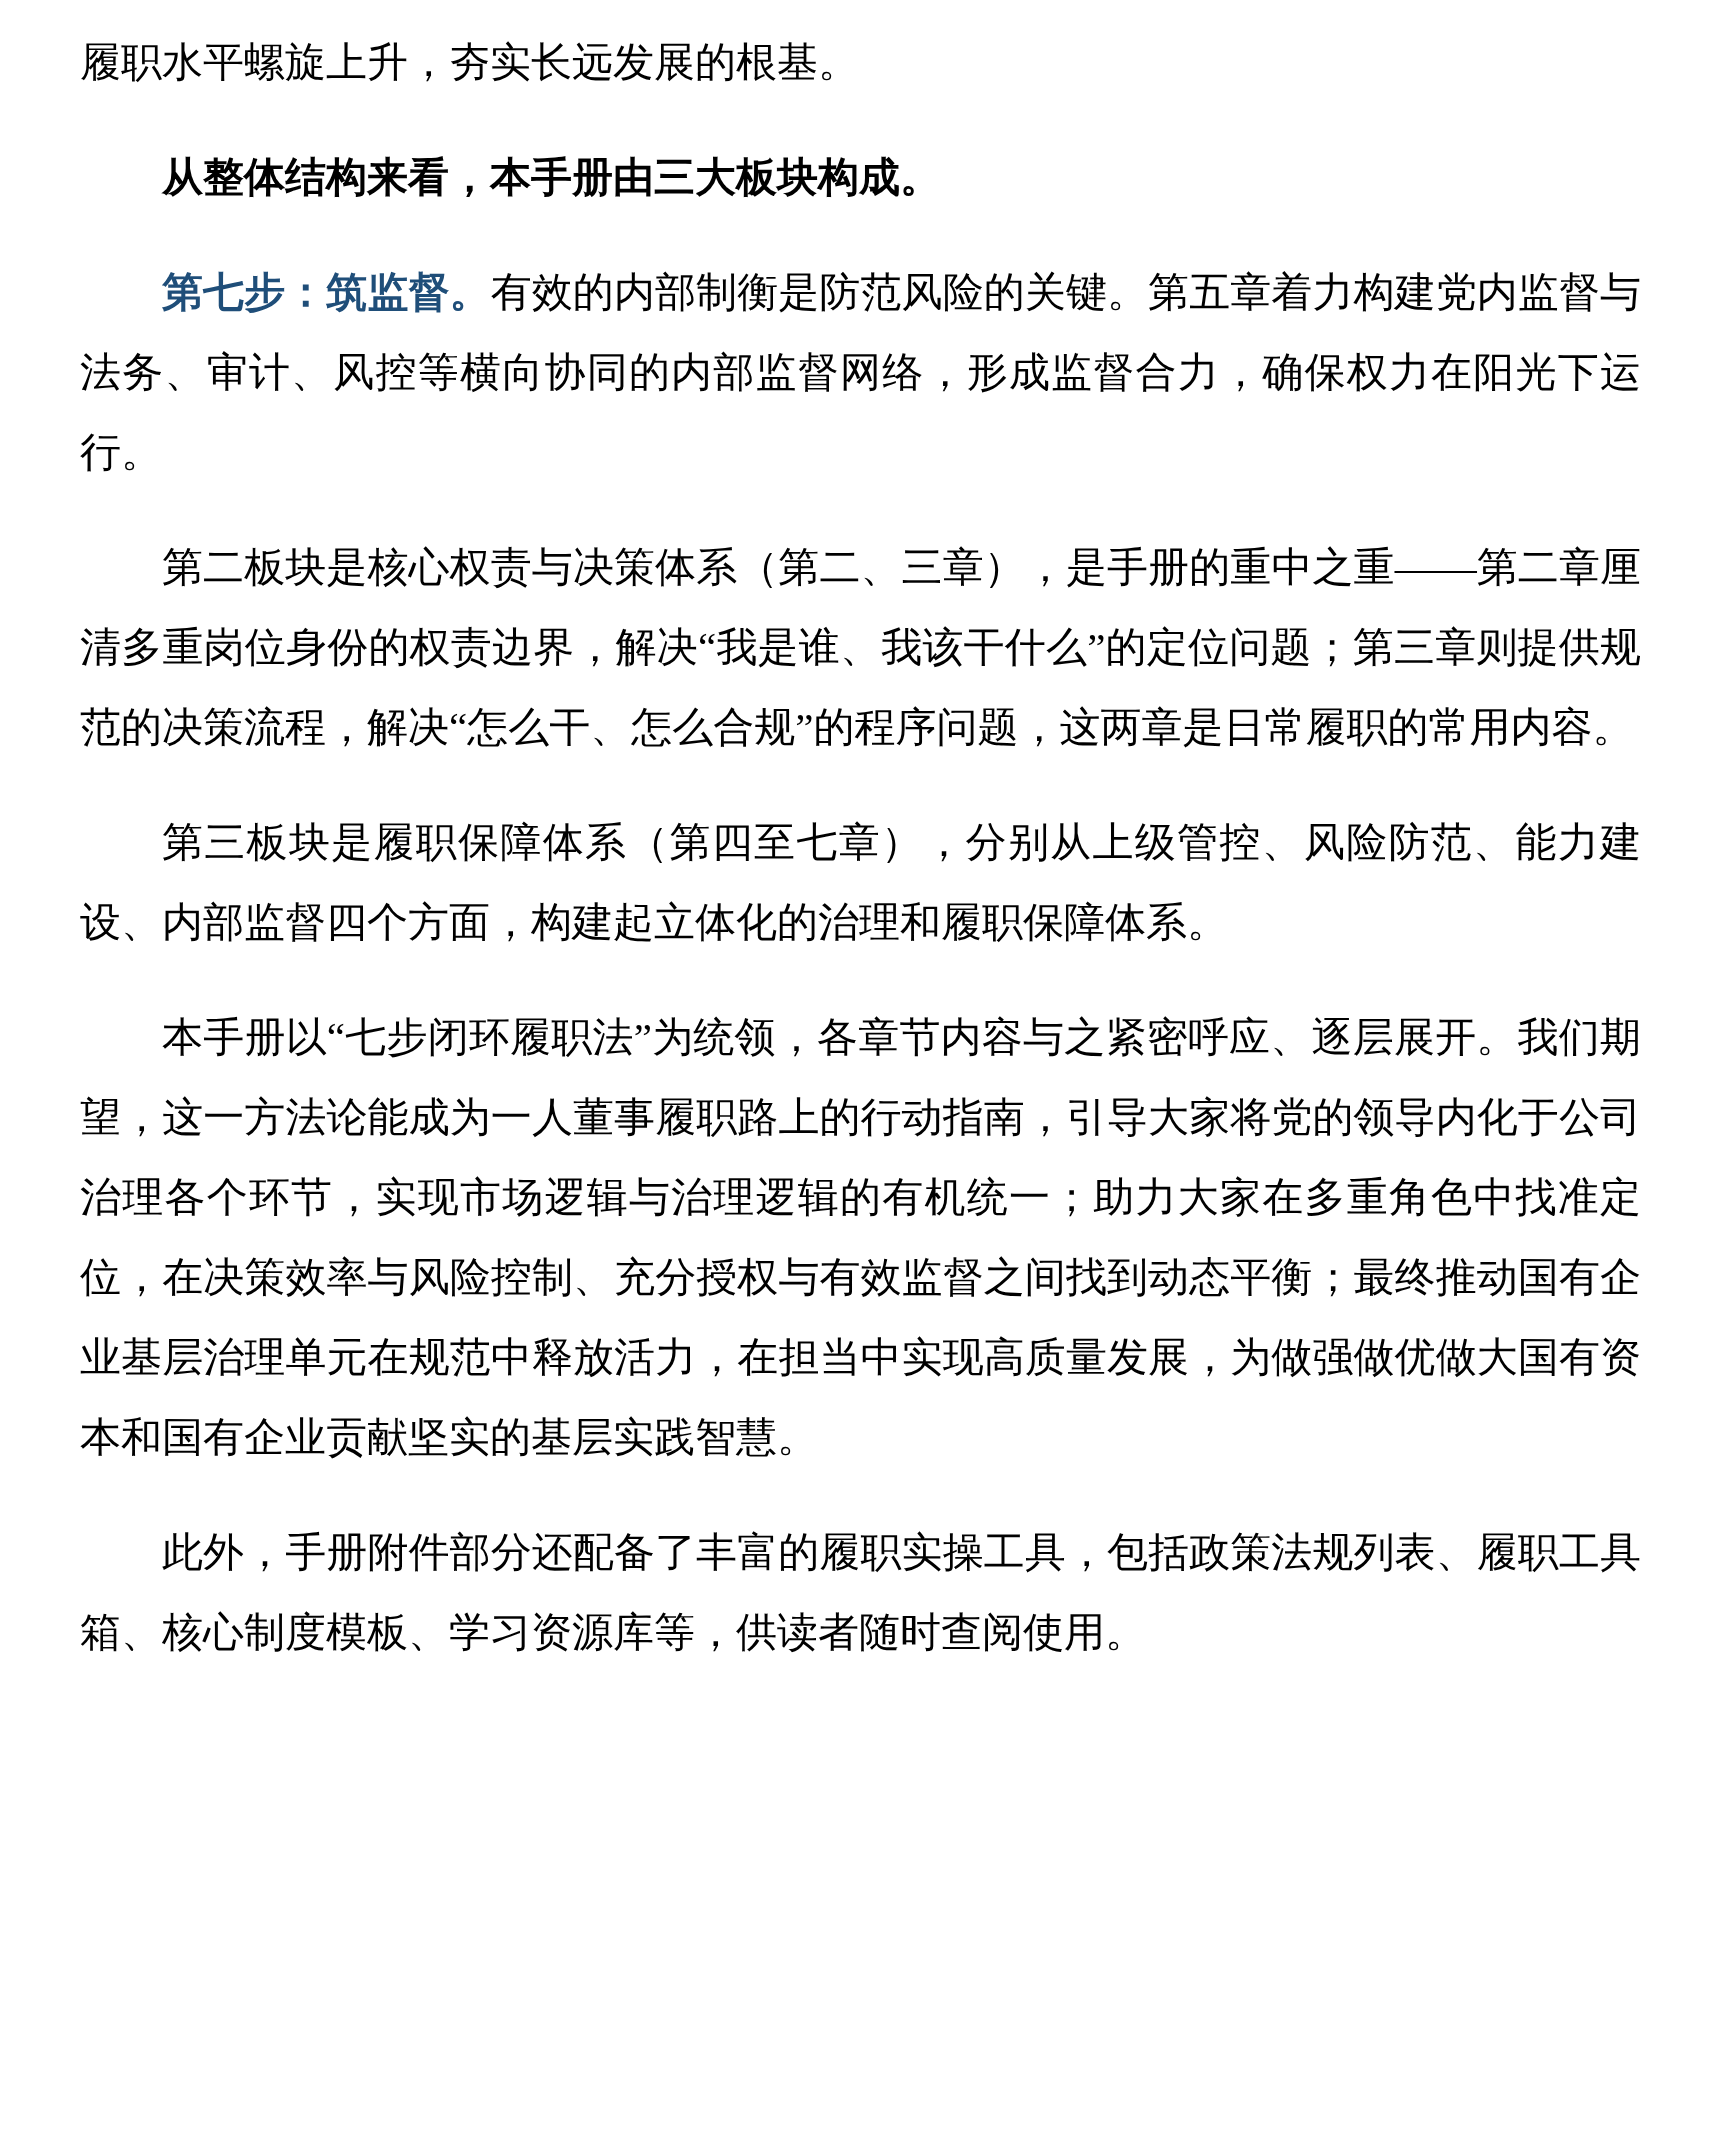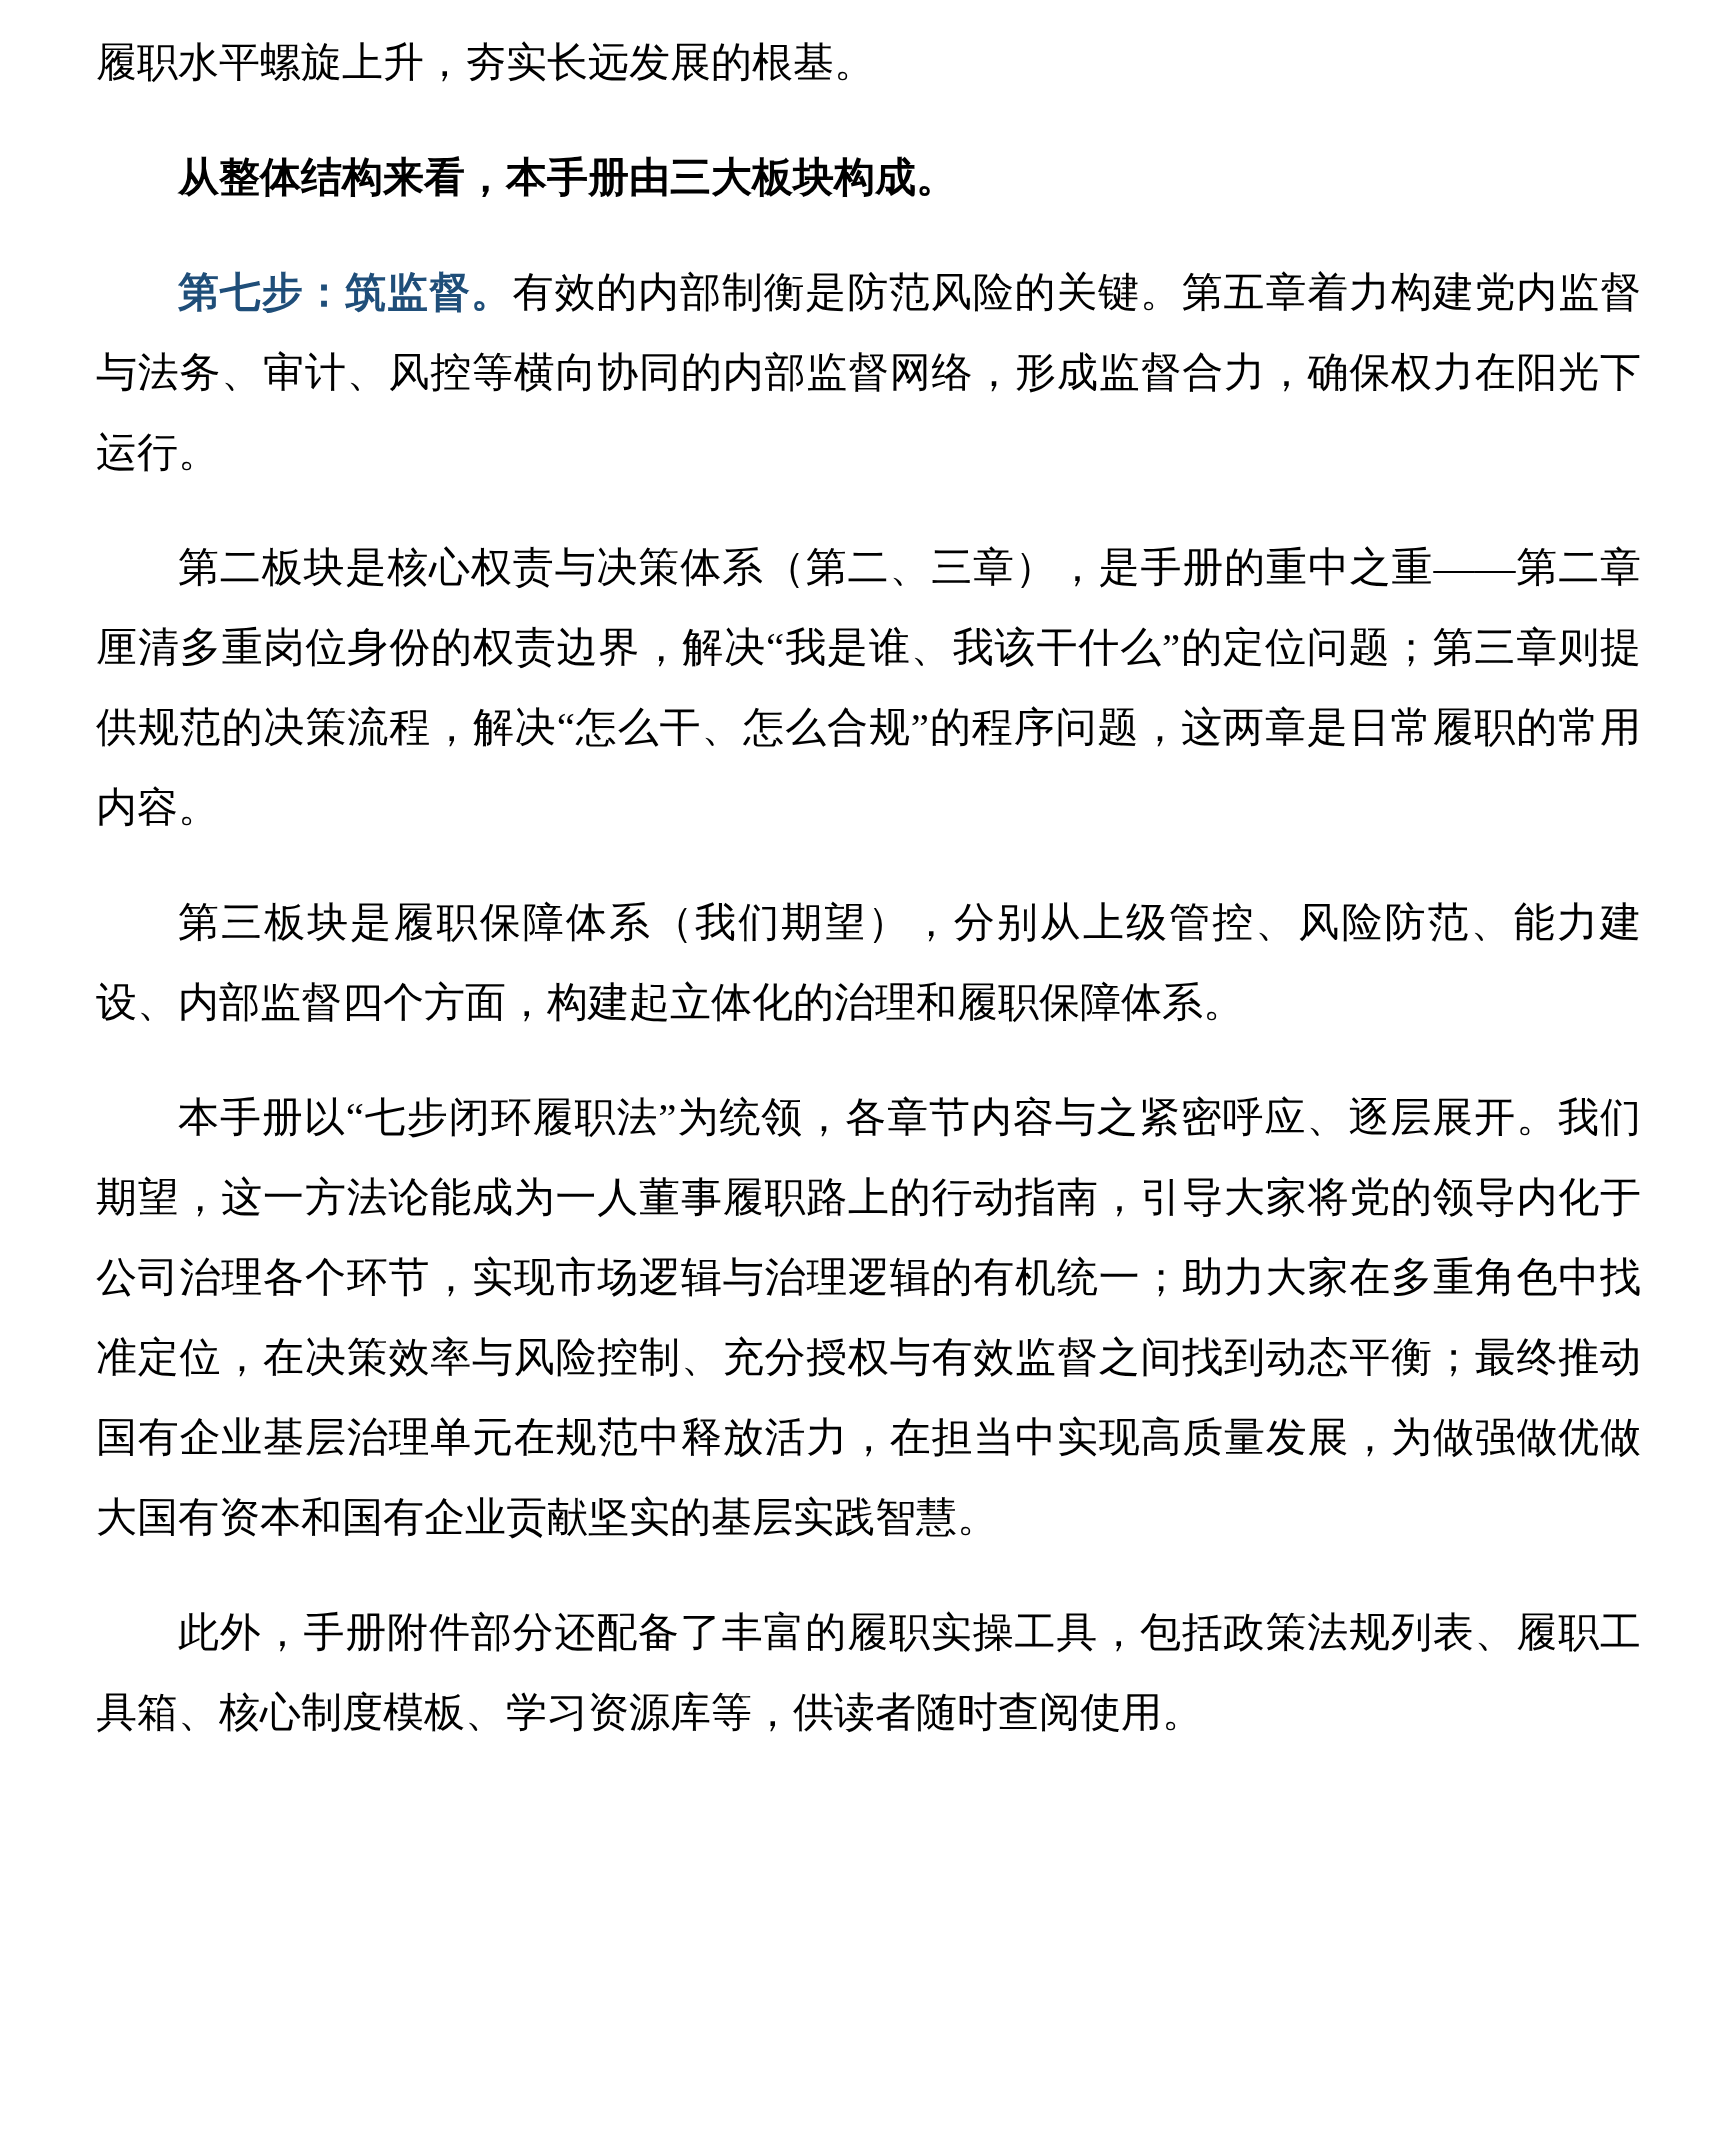--- a/index.html
+++ b/index.html
@@ -21,21 +21,21 @@
   }
   .content {
     position: absolute;
     top: 21.5px;
     left: 80px;
     right: 80px;
   }
   .para {
     font-size: 41px;
     line-height: 80px;
-    margin: 0 0 35px 16px;
+    margin: 0 0 35px 0;
     text-align: justify;
     text-justify: inter-ideograph;
   }
   .para.indent {
     text-indent: 2em;
   }
   .run.normal {
     font-weight: normal;
     color: inherit;
   }
@@ -50,19 +50,19 @@
 </style>
 </head>
 <body style="background: rgb(255, 255, 255); color: rgb(0, 0, 0);">
 
 <div class="page">
   <main class="content">
       <p class="para"><span class="run normal">履职水平螺旋上升，夯实长远发展的根基。</span></p>
       <p class="para indent"><span class="run bold">从整体结构来看，本手册由三大板块构成。</span></p>
       <p class="para indent"><span class="run bold-blue">第七步：筑监督。</span><span class="run normal">有效的内部制衡是防范风险的关键。第五章着力构建党内监督与法务、审计、风控等横向协同的内部监督网络，形成监督合力，确保权力在阳光下运行。</span></p>
       <p class="para indent"><span class="run normal">第二板块是核心权责与决策体系（第二、三章），是手册的重中之重——第二章厘清多重岗位身份的权责边界，解决“我是谁、我该干什么”的定位问题；第三章则提供规范的决策流程，解决“怎么干、怎么合规”的程序问题，这两章是日常履职的常用内容。</span></p>
-      <p class="para indent"><span class="run normal">第三板块是履职保障体系（我们期望），分别从上级管控、风险防范、能力建设、内部监督四个方面，构建起立体化的治理和履职保障体系。</span></p>
+      <p class="para indent"><span class="run normal">第三板块是履职保障体系（第四至七章），分别从上级管控、风险防范、能力建设、内部监督四个方面，构建起立体化的治理和履职保障体系。</span></p>
       <p class="para indent"><span class="run normal">本手册以“七步闭环履职法”为统领，各章节内容与之紧密呼应、逐层展开。我们期望，这一方法论能成为一人董事履职路上的行动指南，引导大家将党的领导内化于公司治理各个环节，实现市场逻辑与治理逻辑的有机统一；助力大家在多重角色中找准定位，在决策效率与风险控制、充分授权与有效监督之间找到动态平衡；最终推动国有企业基层治理单元在规范中释放活力，在担当中实现高质量发展，为做强做优做大国有资本和国有企业贡献坚实的基层实践智慧。</span></p>
       <p class="para indent"><span class="run normal">此外，手册附件部分还配备了丰富的履职实操工具，包括政策法规列表、履职工具箱、核心制度模板、学习资源库等，供读者随时查阅使用。</span></p>
     </main>
 
 </div>
 
 
 </body></html>

